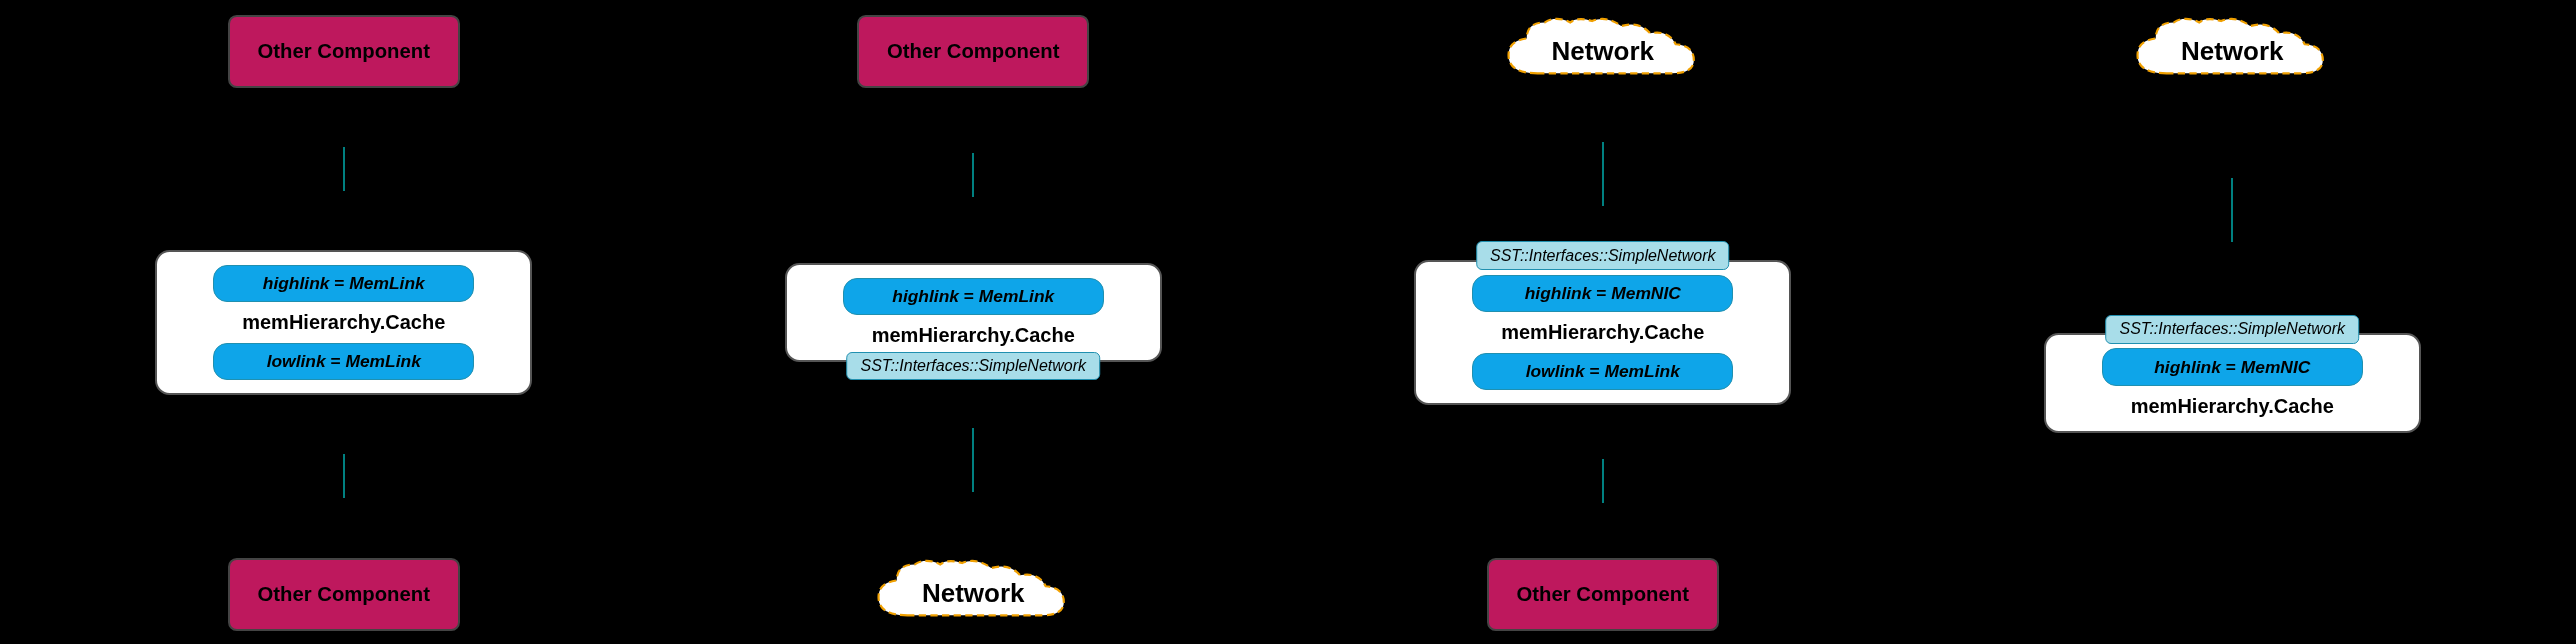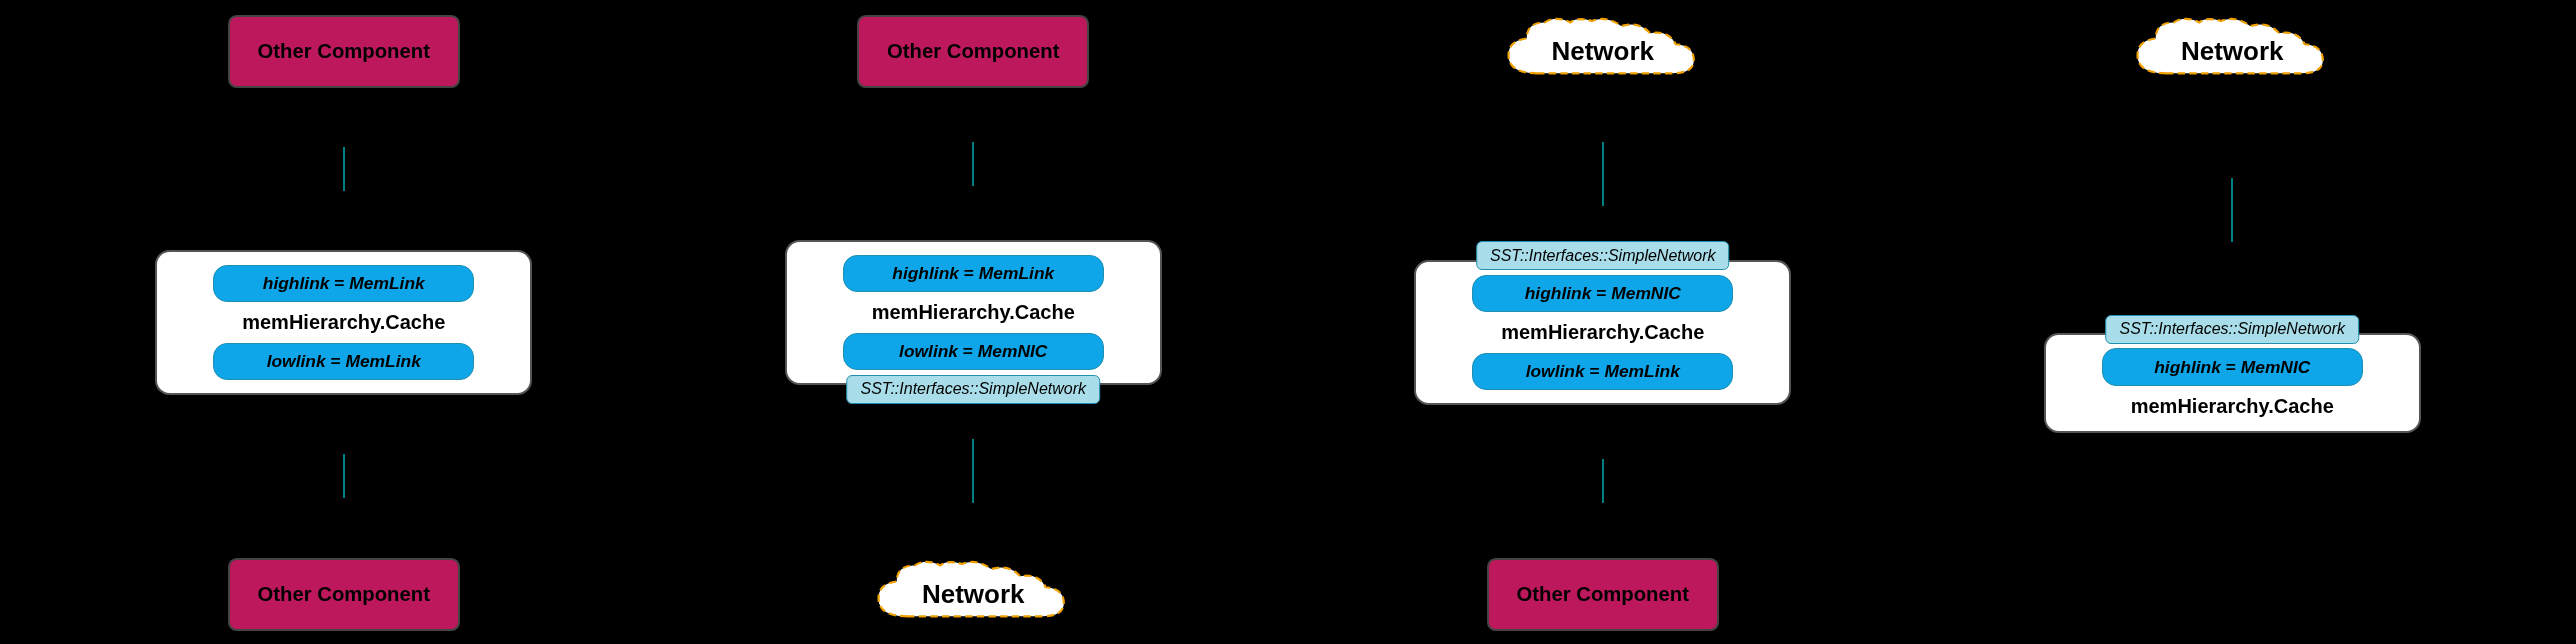--- a/index.html
+++ b/index.html
@@ -188,27 +188,20 @@
 
   <div class="cache-block" style="position:relative;">
     <div class="sub-box">
       <span class="sub-box-text">
         <em>highlink</em>
         <span class="normal"> = </span>
         <span>MemLink</span>
       </span>
     </div>
     <div class="cache-title">memHierarchy.Cache</div>
-    <div class="sub-box">
-      <span class="sub-box-text">
-        <em>lowlink</em>
-        <span class="normal"> = </span>
-        <span>MemNIC</span>
-      </span>
-    </div>
     <div class="sst-bottom-label">SST::Interfaces::SimpleNetwork</div>
   </div>
 
   <div class="connector" style="height:64px;"></div>
 
   <div class="cloud">
     <svg viewBox="0 0 300 100" xmlns="http://www.w3.org/2000/svg">
       <path d="M60,80 Q20,80 20,55 Q20,35 45,32 Q45,10 70,10 Q85,0 105,10 Q115,2 135,8 Q155,0 175,15 Q200,8 215,25 Q240,20 250,40 Q275,42 275,62 Q275,80 245,80 Z" fill="white" stroke="#f0a000" stroke-width="3" stroke-dasharray="10,6"></path>
     </svg>
     <span class="cloud-label">Network</span>

